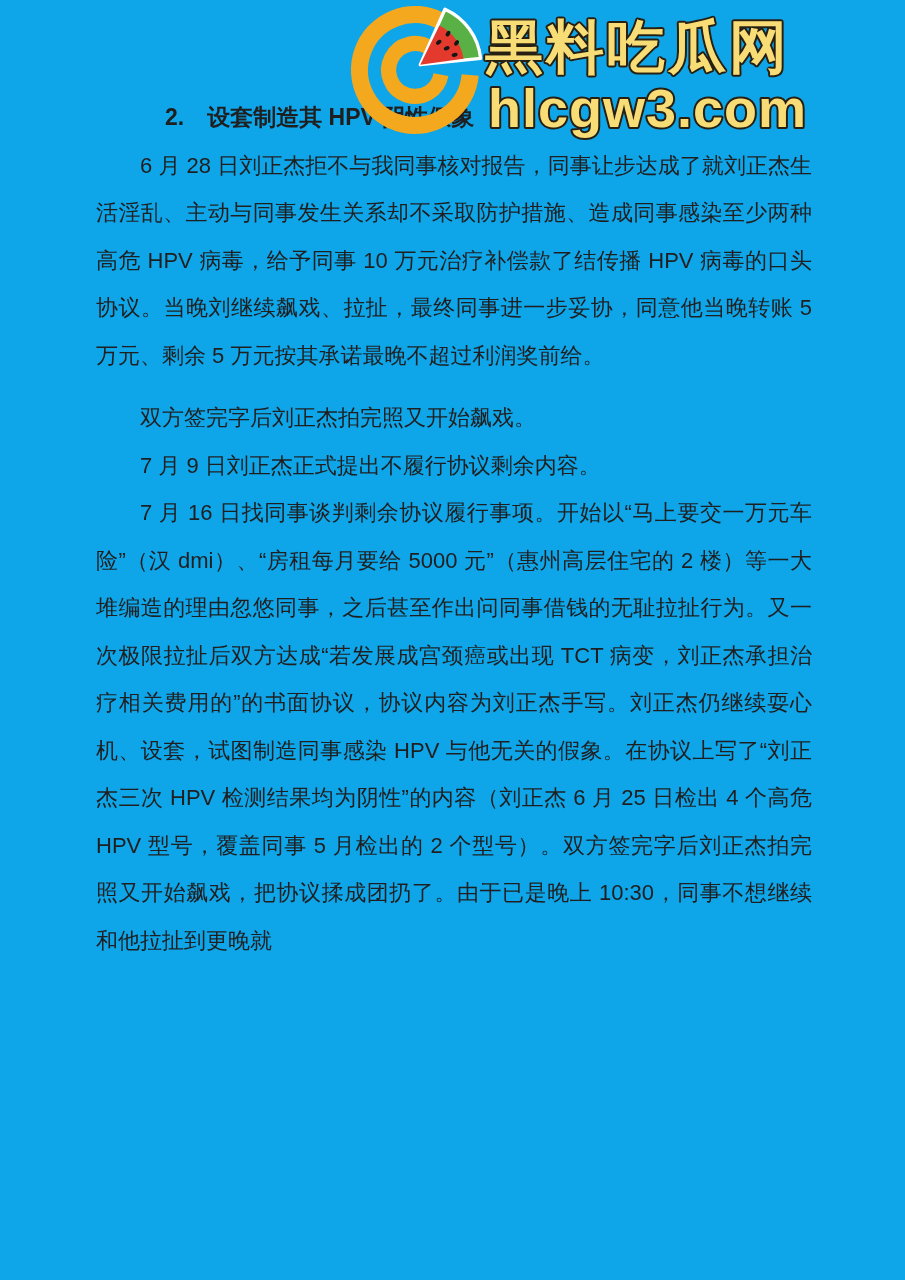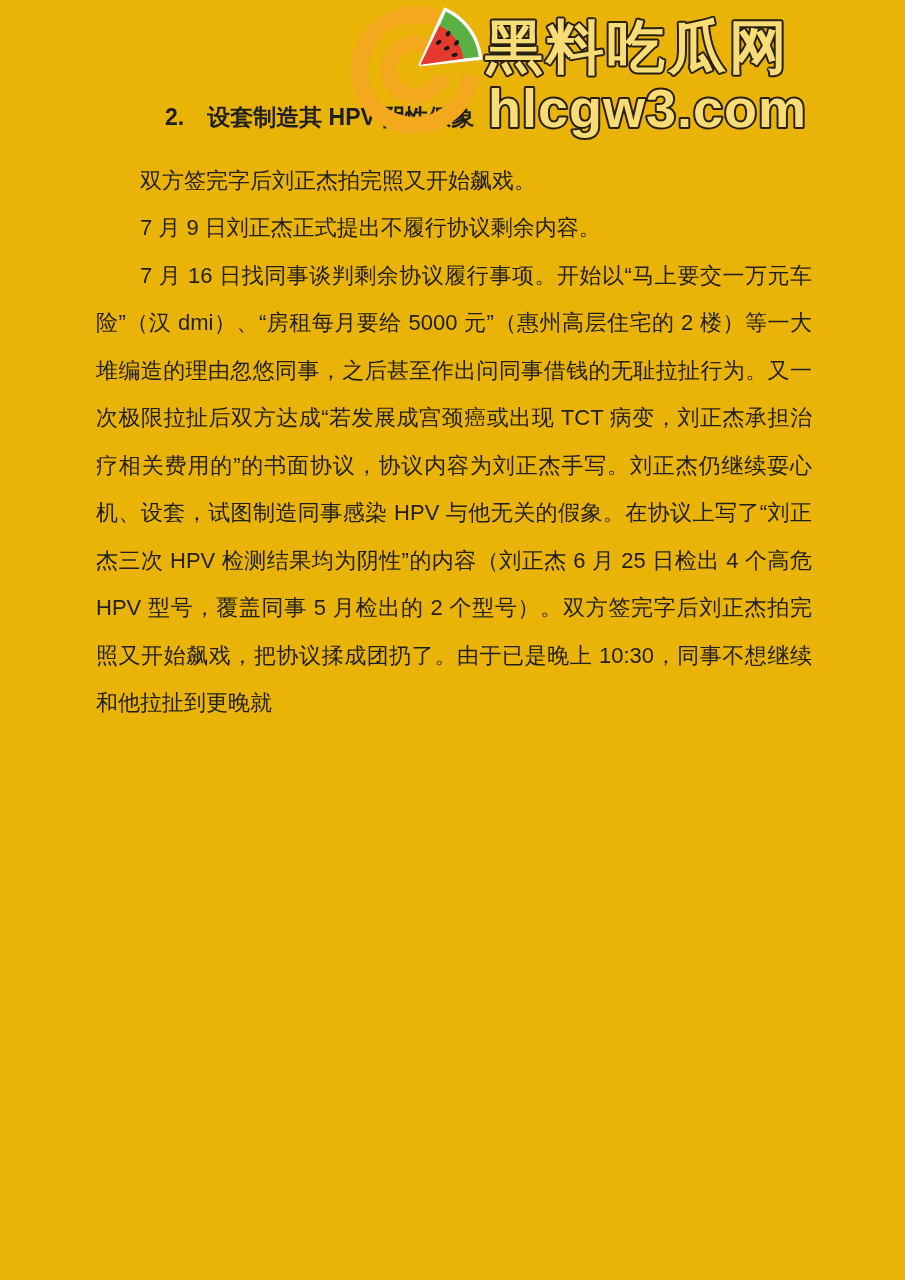--- a/index.html
+++ b/index.html
@@ -5,21 +5,21 @@
   html, body { margin:0; padding:0; }
   body {
     width:905px; height:1280px;
     background:#ffffff;
     overflow:hidden;
     position:relative;
     font-family:"Liberation Sans","DejaVu Sans",sans-serif;
   }
   .page {
     position:absolute; inset:0;
-    background:#eab308;
+    background:#0ea5e9;
   }
   
   .watermark {
     position:absolute;
     left:345px; top:0;
     width:462px; height:140px;
     z-index:5;
   }
   .watermark svg { display:block; width:100%; height:100%; }
   .logo-cn-text {
@@ -80,18 +80,19 @@
       </g>
 
       <text class="logo-cn-text" x="140" y="67" font-size="58" letter-spacing="3" fill="#F8DD76" stroke="#272012" stroke-width="4" paint-order="stroke" stroke-linejoin="round">黑料吃瓜网</text>
 
       <text class="logo-cn-text" x="143" y="127" font-size="54" letter-spacing="1" fill="#F8DD76" stroke="#272012" stroke-width="4" paint-order="stroke" stroke-linejoin="round">hlcgw3.com</text>
     </svg>
   </div>
 
   <div class="content">
     <h2 class="heading">2.　设套制造其 HPV 阴性假象</h2>
+    <p>6 月 28 日刘正杰拒不与我同事核对报告，同事让步达成了就刘正杰生活淫乱、主动与同事发生关系却不采取防护措施、造成同事感染至少两种高危 HPV 病毒，给予同事 10 万元治疗补偿款了结传播 HPV 病毒的口头协议。当晚刘继续飙戏、拉扯，最终同事进一步妥协，同意他当晚转账 5 万元、剩余 5 万元按其承诺最晚不超过利润奖前给。</p>
     <p class="gap-before">双方签完字后刘正杰拍完照又开始飙戏。</p>
     <p>7 月 9 日刘正杰正式提出不履行协议剩余内容。</p>
     <p>7 月 16 日找同事谈判剩余协议履行事项。开始以“马上要交一万元车险”（汉 dmi）、“房租每月要给 5000 元”（惠州高层住宅的 2 楼）等一大堆编造的理由忽悠同事，之后甚至作出问同事借钱的无耻拉扯行为。又一次极限拉扯后双方达成“若发展成宫颈癌或出现 TCT 病变，刘正杰承担治疗相关费用的”的书面协议，协议内容为刘正杰手写。刘正杰仍继续耍心机、设套，试图制造同事感染 HPV 与他无关的假象。在协议上写了“刘正杰三次 HPV 检测结果均为阴性”的内容（刘正杰 6 月 25 日检出 4 个高危 HPV 型号，覆盖同事 5 月检出的 2 个型号）。双方签完字后刘正杰拍完照又开始飙戏，把协议揉成团扔了。由于已是晚上 10:30，同事不想继续和他拉扯到更晚就</p>
   </div>
 
 </div>
 
 </body></html>

